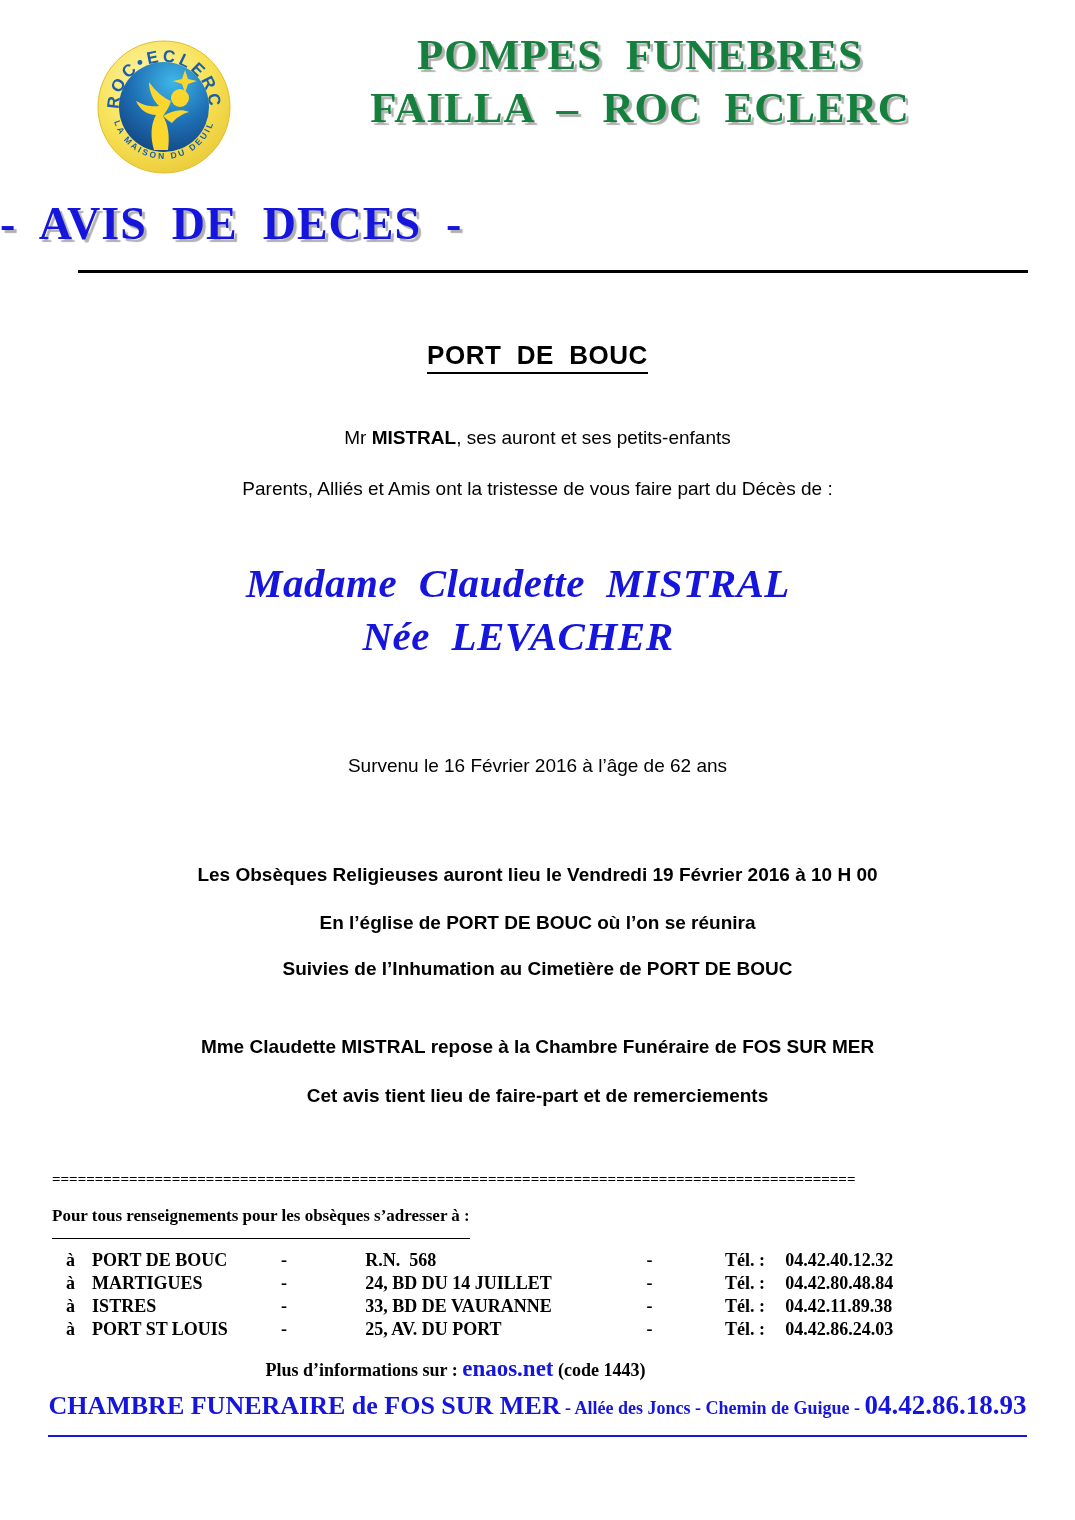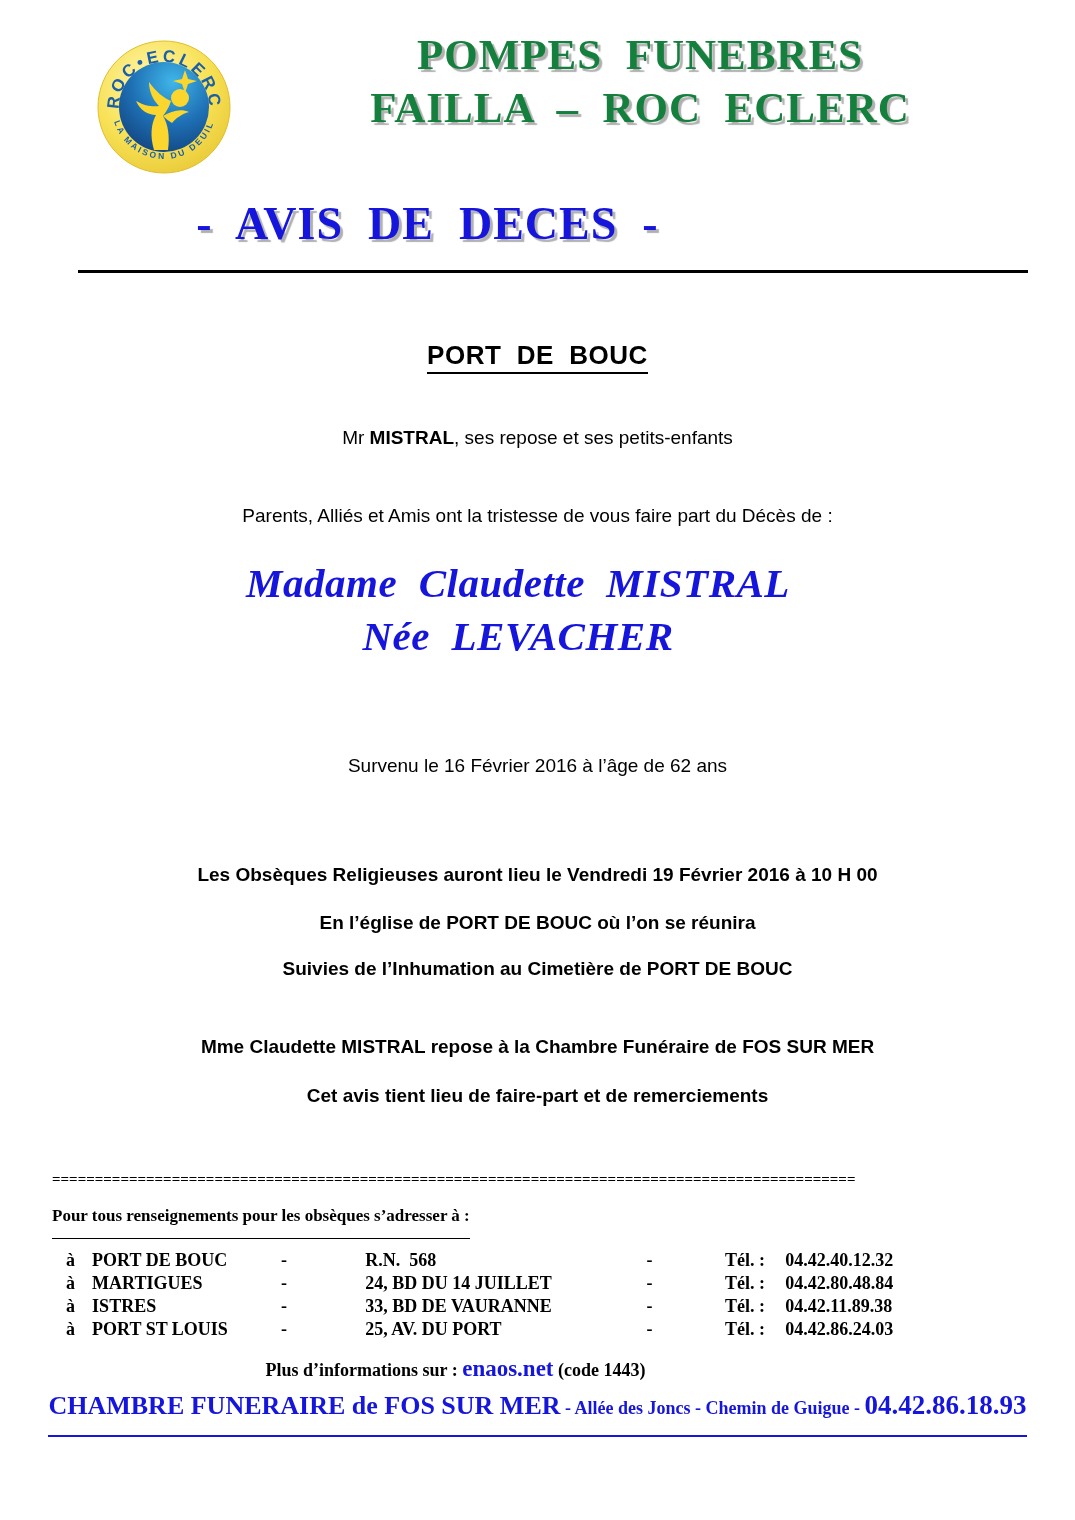--- a/index.html
+++ b/index.html
@@ -50,21 +50,20 @@
     letter-spacing: 1px;
     text-shadow: 3px 3px 1px rgba(150,150,150,0.75);
     white-space: pre;
   }
 
   .avis {
     position: absolute;
     left: 0;
     top: 196px;
     width: 855px;
-    text-align: center;
     font-family: "Liberation Serif", serif;
     font-weight: bold;
     font-size: 46px;
     line-height: 56px;
     color: #1515DC;
     letter-spacing: 1px;
     text-shadow: 3px 3px 1px rgba(150,150,150,0.75);
     white-space: pre;
   }
 
@@ -100,21 +99,21 @@
     position: absolute;
     left: 0;
     width: 1075px;
     text-align: center;
     font-family: "Liberation Sans", sans-serif;
     font-size: 19px;
     line-height: 26px;
     color: #000;
   }
   .intro1 { top: 425px; }
-  .intro2 { top: 503px; }
+  .intro2 { top: 476px; }
   .intro1 b { font-weight: bold; }
 
   
   .name-block {
     position: absolute;
     left: 0;
     top: 557px;
     width: 1036px;
     text-align: center;
   }
@@ -300,21 +299,21 @@
   </div>
 
   <div class="avis">-  AVIS  DE  DECES  -</div>
 
   <div class="rule-top"></div>
 
   <div class="city">
     <span>PORT  DE  BOUC</span>
   </div>
 
-  <div class="intro1"><span>Mr </span><b>MISTRAL</b><span>, ses repose et ses petits-enfants</span></div>
+  <div class="intro1"><span>Mr </span><b>MISTRAL</b><span>, ses auront et ses petits-enfants</span></div>
 
   <div class="intro2">Parents, Alliés et Amis ont la tristesse de vous faire part du Décès de :</div>
 
   <div class="name-block">
     <div class="name-line">Madame  Claudette  MISTRAL</div>
     <div class="name-line">Née  LEVACHER</div>
   </div>
 
   <div class="survenu">Survenu le 16 Février 2016 à l’âge de 62 ans</div>
 

